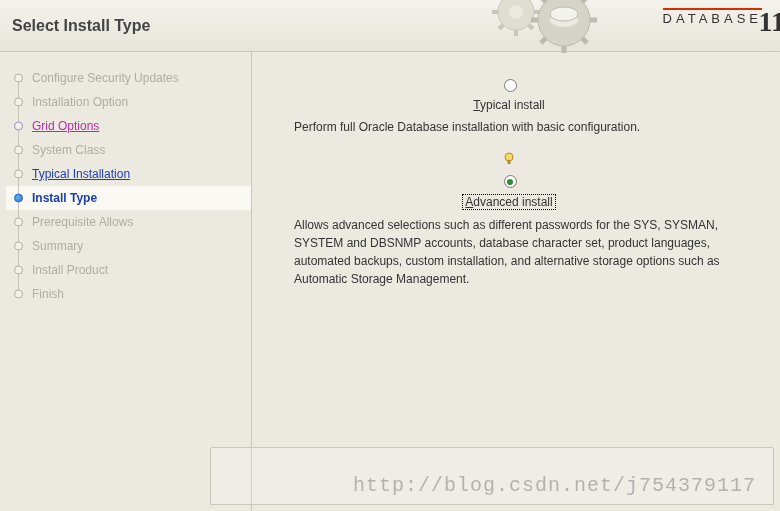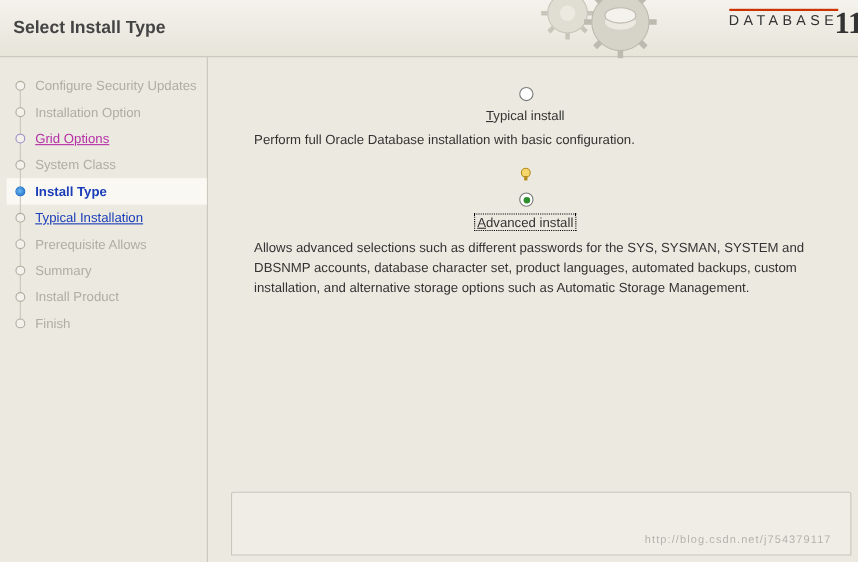--- a/index.html
+++ b/index.html
@@ -44,21 +44,21 @@
   }
   .brand .line1 { font-family: Georgia, serif; font-size: 18px; font-weight: bold; color: #c30; letter-spacing: 0.5px;}
   .brand .line1 .reg { font-size: 10px; vertical-align: super; color: #c30;}
   .brand .line2 { font-family: Arial; letter-spacing: 4px; font-size: 13px; color: #333; border-top: 2px solid #c30; padding-top:1px;}
   .brand .ver { position:absolute; left:96px; top:-2px; font-family: Georgia, serif; font-size: 28px; font-weight: bold; color: #333;}
   .main {
     display: flex;
     height: calc(100% - 52px);
   }
   .sidebar {
-    width: 189px;
+    width: 252px;
     padding: 14px 0 12px 6px;
     border-right: 1px solid #c9c6bb;
   }
   .nav-item {
     position: relative;
     padding: 5px 4px 5px 26px;
     min-height: 22px;
     display: flex;
     align-items: center;
   }
@@ -129,22 +129,22 @@
   .option-desc.shifted { padding-left: 34px; }
   .hint-icon {
     width: 12px; height: 14px;
     display: inline-flex; align-items: center; justify-content: center;
   }
   .watermark {
     position: absolute;
     right: 24px;
     bottom: 14px;
     color: rgba(120,120,120,0.5);
-    font-family: Liberation Sans, sans-serif;
-    font-size: 10px;
+    font-family: Liberation Mono, monospace;
+    font-size: 20px;
     letter-spacing: 1px;
     pointer-events: none;
   }
   .bottom-panel {
     position: absolute;
     left: 210px;
     right: 6px;
     bottom: 6px;
     height: 58px;
     border: 1px solid #c9c6bb;
@@ -215,31 +215,31 @@
         <div class="nav-line nav-line-bot" style="background: rgb(201, 198, 187);"></div>
         <div class="nav-dot"></div>
         <span class="nav-text">Grid Options</span>
       </div>
       <div class="nav-item nav-disabled">
         <div class="nav-line nav-line-top" style="background: rgb(201, 198, 187);"></div>
         <div class="nav-line nav-line-bot" style="background: rgb(201, 198, 187);"></div>
         <div class="nav-dot"></div>
         <span class="nav-text">System Class</span>
       </div>
+      <div class="nav-item nav-link">
+        <div class="nav-line nav-line-top" style="background: rgb(201, 198, 187);"></div>
+        <div class="nav-line nav-line-bot" style="background: rgb(201, 198, 187);"></div>
+        <div class="nav-dot"></div>
+        <span class="nav-text">Typical Installation</span>
+      </div>
       <div class="nav-item nav-current">
         <div class="nav-line nav-line-top" style="background: rgb(201, 198, 187);"></div>
         <div class="nav-line nav-line-bot" style="background: rgb(201, 198, 187);"></div>
         <div class="nav-dot"></div>
         <span class="nav-text">Install Type</span>
-      </div>
-      <div class="nav-item nav-link">
-        <div class="nav-line nav-line-top" style="background: rgb(201, 198, 187);"></div>
-        <div class="nav-line nav-line-bot" style="background: rgb(201, 198, 187);"></div>
-        <div class="nav-dot"></div>
-        <span class="nav-text">Typical Installation</span>
       </div>
       <div class="nav-item nav-disabled">
         <div class="nav-line nav-line-top" style="background: rgb(201, 198, 187);"></div>
         <div class="nav-line nav-line-bot" style="background: rgb(201, 198, 187);"></div>
         <div class="nav-dot"></div>
         <span class="nav-text">Prerequisite Allows</span>
       </div>
       <div class="nav-item nav-disabled">
         <div class="nav-line nav-line-top" style="background: rgb(201, 198, 187);"></div>
         <div class="nav-line nav-line-bot" style="background: rgb(201, 198, 187);"></div>

